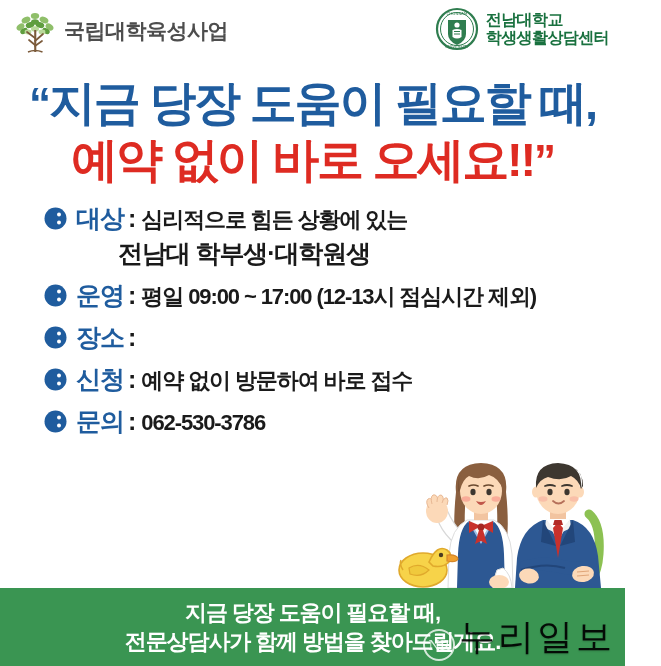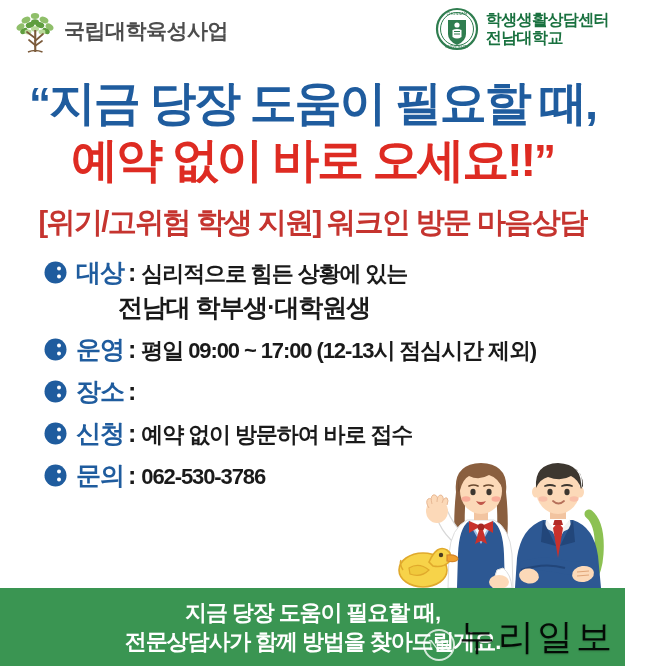--- a/index.html
+++ b/index.html
@@ -258,32 +258,31 @@
         <g fill="#2f7d4f" font-size="4" font-family="DejaVu Sans">
           <text x="22" y="8.5" text-anchor="middle">CHONNAM</text>
           <text x="22" y="42" text-anchor="middle">UNIVERSITY</text>
         </g>
         <path d="M13 14 L31 14 L31 28 Q31 35 22 39 Q13 35 13 28 Z" fill="#2f7d4f"></path>
         <circle cx="22" cy="19" r="2.6" fill="#ffffff"></circle>
         <path d="M17.5 24 Q22 22 26.5 24 L26.5 31 Q22 34 17.5 31 Z" fill="#ffffff"></path>
         <path d="M19 25.5 L25 25.5 M19 28 L25 28" stroke="#2f7d4f" stroke-width="1"></path>
       </svg>
       <div class="logo-right-text">
+        <span>전남대학교</span>
         <span>학생생활상담센터</span>
-        <span>전남대학교</span>
       </div>
     </div>
   </div>
 
   <div class="headline">
     <div class="headline-line headline-line-1"><span class="quote-open">“</span><span>지금 당장 도움이 필요할 때,</span></div>
     <div class="headline-line headline-line-2"><span>예약 없이 바로 오세요!!</span><span class="quote-close">”</span></div>
   </div>
 
-  <div class="subtitle">[위기/고위험 학생 지원] 워크인 방문 마음상담</div>
 
   <div class="info-list">
 
     <div class="info-row">
       <svg class="bullet-icon" viewBox="0 0 23 23">
         <circle cx="11.5" cy="11.5" r="11" fill="#1f5c9e"></circle>
         <circle cx="15" cy="7.5" r="2" fill="#ffffff"></circle>
         <circle cx="15" cy="15.5" r="2" fill="#ffffff"></circle>
       </svg>
       <div class="info-body">

